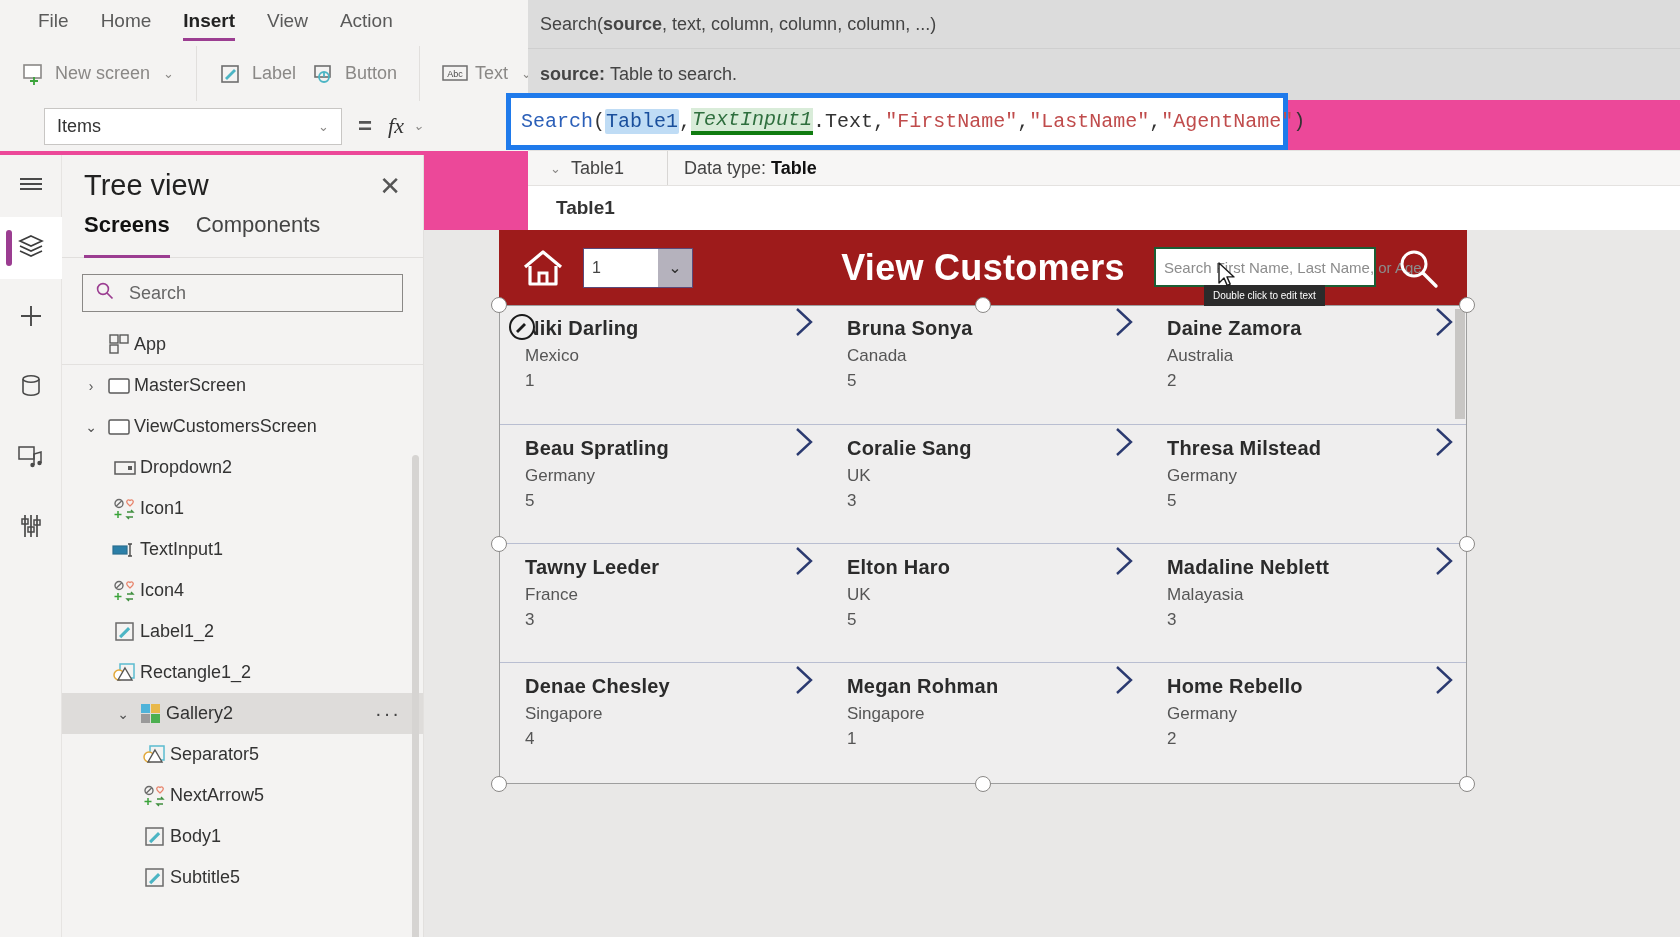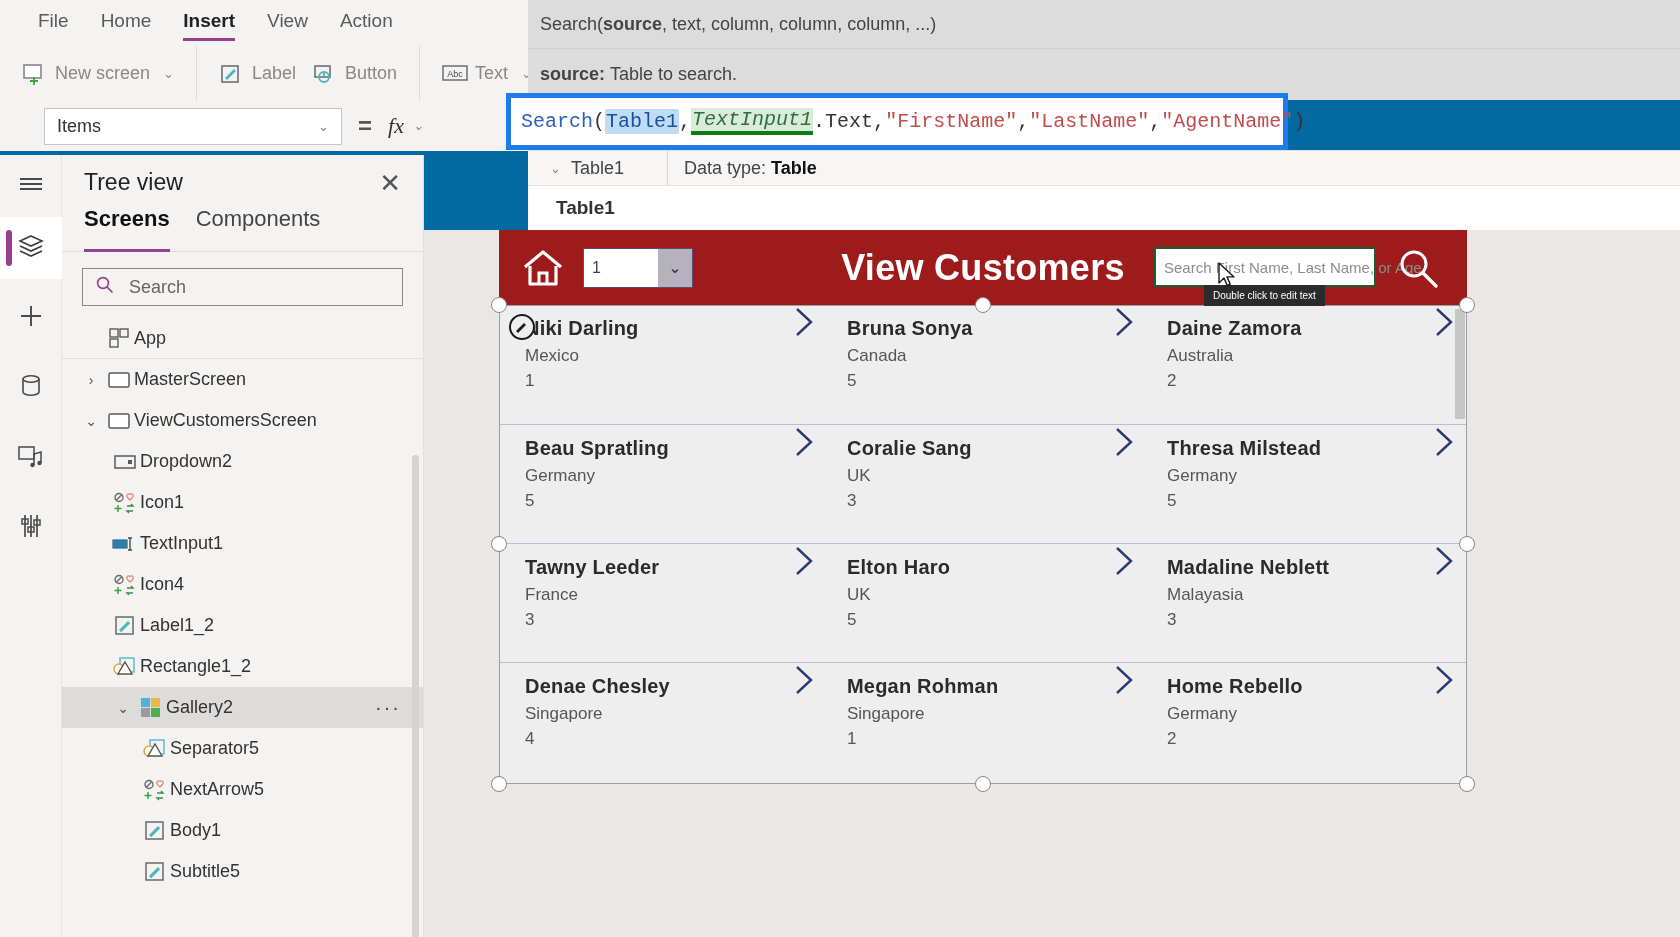--- a/index.html
+++ b/index.html
@@ -5,21 +5,21 @@
   * { box-sizing: border-box; }
   html, body {
     margin: 0; padding: 0;
     width: 1680px; height: 937px;
     overflow: hidden;
     font-family: "Liberation Sans", sans-serif;
     background: #ffffff;
     -webkit-font-smoothing: antialiased;
   }
 
-  #app { position: relative; width: 1680px; height: 937px; background:#0369a1; }
+  #app { position: relative; width: 1680px; height: 937px; background:#ec4899; }
 
   
   .menubar {
     position: absolute; left: 0; top: 0; width: 578px; height: 46px;
     background: #f4f3f2;
     display: flex; align-items: center; padding-left: 38px; gap: 32px;
   }
   .menu-item {
     font-size: 19px; color: #5a5a5a; cursor: pointer;
     position: relative; padding-bottom: 4px; white-space: nowrap;
@@ -130,21 +130,21 @@
 
   
   .tree {
     position:absolute; left:62px; top:155px; width:362px; height:782px;
     background:#f4f3f2; border-right:1px solid #e2e0de;
   }
   .tree-head {
     display:flex; align-items:center; justify-content:space-between;
     padding: 14px 22px 10px 22px;
   }
-  .tree-title { font-size:23px; color:#222; }
+  .tree-title { font-size:29px; color:#222; }
   .tree-close { font-size:26px; color:#555; cursor:pointer; line-height:1; }
   .tree-tabs {
     display:flex; gap:26px; padding-left:22px;
     border-bottom:1px solid #e1dfdd;
   }
   .tree-tab {
     font-size:22px; color:#444; padding-bottom:19px; cursor:pointer;
     position:relative;
   }
   .tree-tab.active { font-weight:bold; color:#111; }

